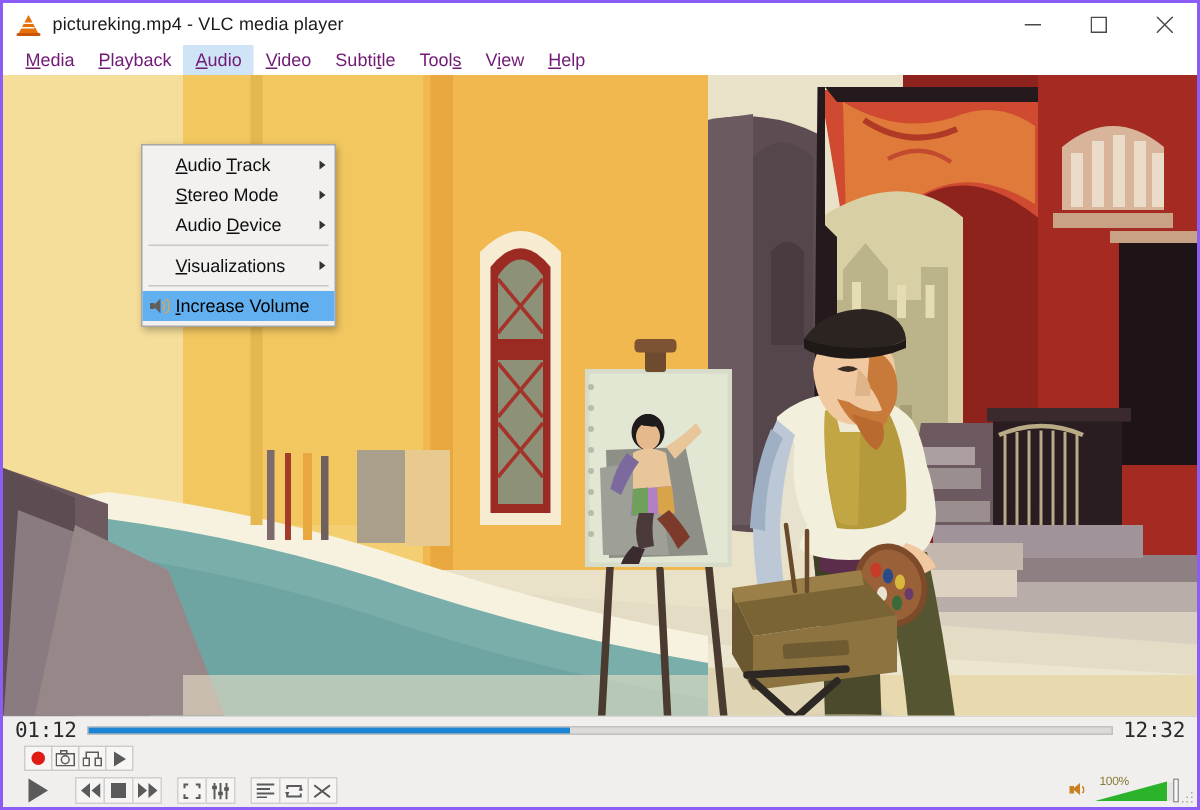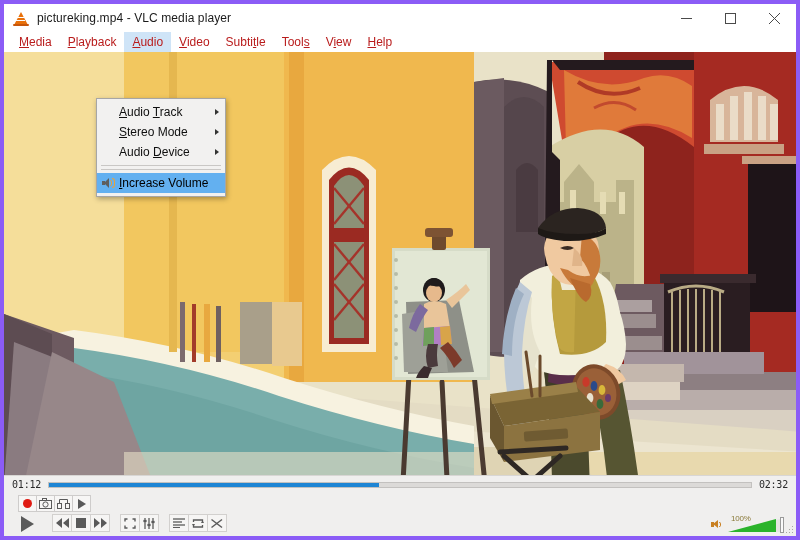--- a/index.html
+++ b/index.html
@@ -6,21 +6,21 @@
   html, body {
     width: 800px; height: 540px;
     background: #f0f0f0;
     font-family: "Liberation Sans", sans-serif;
     overflow: hidden;
   }
   #app {
     position: relative;
     width: 800px; height: 540px;
     background: #f0f0f0;
-    border: 4px solid #8b5cf6;
+    border: 2px solid #8b5cf6;
     display: flex; flex-direction: column;
   }
 
   
   .titlebar {
     height: 28px; flex: 0 0 28px;
     background: #ffffff;
     display: flex; align-items: center;
     position: relative;
   }
@@ -61,21 +61,21 @@
   
   .menubar {
     height: 20px; flex: 0 0 20px;
     background: #ffffff;
     display: flex; align-items: stretch;
     padding-left: 7px;
     font-size: 12px;
   }
   .menu-item {
     padding: 0 8px; display: flex; align-items: center;
-    color: #b91c1c; white-space: nowrap;
+    color: #701a75; white-space: nowrap;
   }
   .menu-item.active { background: #cfe4f7; }
   .menu-item u { text-decoration: underline; }
 
   
   .video-area {
     flex: 1 1 auto; position: relative; overflow: hidden;
     background: #5eead4;
   }
 
@@ -156,35 +156,35 @@
     flex: 0 0 60px; background: #f0efee;
     border-top: 1px solid #d8d6d4;
     display: flex; flex-direction: column;
   }
   .seek-row {
     height: 17px; display: flex; align-items: center;
     padding: 0 8px; gap: 7px;
   }
   .time {
     font-family: "DejaVu Sans Mono", monospace;
-    font-size: 10px; color: #2a2a2a; letter-spacing: -.2px;
+    font-size: 14px; color: #2a2a2a; letter-spacing: -.2px;
   }
   .seekbar {
     flex: 1 1 auto; height: 6px; background: #dcdad8;
     border: 1px solid #c3c1bf; position: relative;
   }
   .seekfill {
     position: absolute; left: 0; top: 0; bottom: 0;
     background: #1e85d4;
   }
   .toolrow1 {
     height: 21px; display: flex; align-items: center; padding-left: 14px; gap: 0;
   }
   .toolrow2 {
-    height: 22px; display: flex; align-items: flex-start; padding-left: 8px;
+    height: 22px; display: flex; align-items: center; padding-left: 8px;
     position: relative;
   }
   .tbtn {
     width: 19px; height: 17px;
     border: 1px solid #cecccb; background: #f7f6f5;
     display: flex; align-items: center; justify-content: center;
     margin-right: -1px;
   }
   .bigplay {
     width: 30px; height: 20px;
@@ -553,20 +553,24 @@
         <span class="dd-arrow"></span>
       </div>
 
       <div class="dd-row">
         <span>Audio <u>D</u>evice</span>
         <span class="dd-arrow"></span>
       </div>
 
       <div class="dd-sep"></div>
 
+      <div class="dd-row">
+        <span><u>V</u>isualizations</span>
+        <span class="dd-arrow"></span>
+      </div>
 
       <div class="dd-sep"></div>
 
       <div class="dd-row sel">
         <span class="dd-ico">
           <span class="spk"><span class="box"></span><span class="tri"></span><span class="w1"></span><span class="w2"></span></span>
         </span>
         <span><u>I</u>ncrease Volume</span>
       </div>
 
@@ -575,21 +579,21 @@
     </div>
   </div>
 
   <div class="bottom">
 
     <div class="seek-row">
       <span class="time">01:12</span>
       <div class="seekbar">
         <div class="seekfill" id="seekfill" style="width: 47%; background: rgb(30, 133, 212);"></div>
       </div>
-      <span class="time">02:32</span>
+      <span class="time">12:32</span>
     </div>
 
     <div class="toolrow1">
       <div class="tbtn">
         <span class="rec-dot"></span>
       </div>
       <div class="tbtn">
         <svg width="13" height="11" viewBox="0 0 13 11">
           <rect x="0.5" y="2.5" width="12" height="8" fill="none" stroke="#5a5a5a"></rect>
           <rect x="3.5" y="0.5" width="4" height="2" fill="none" stroke="#5a5a5a"></rect>

